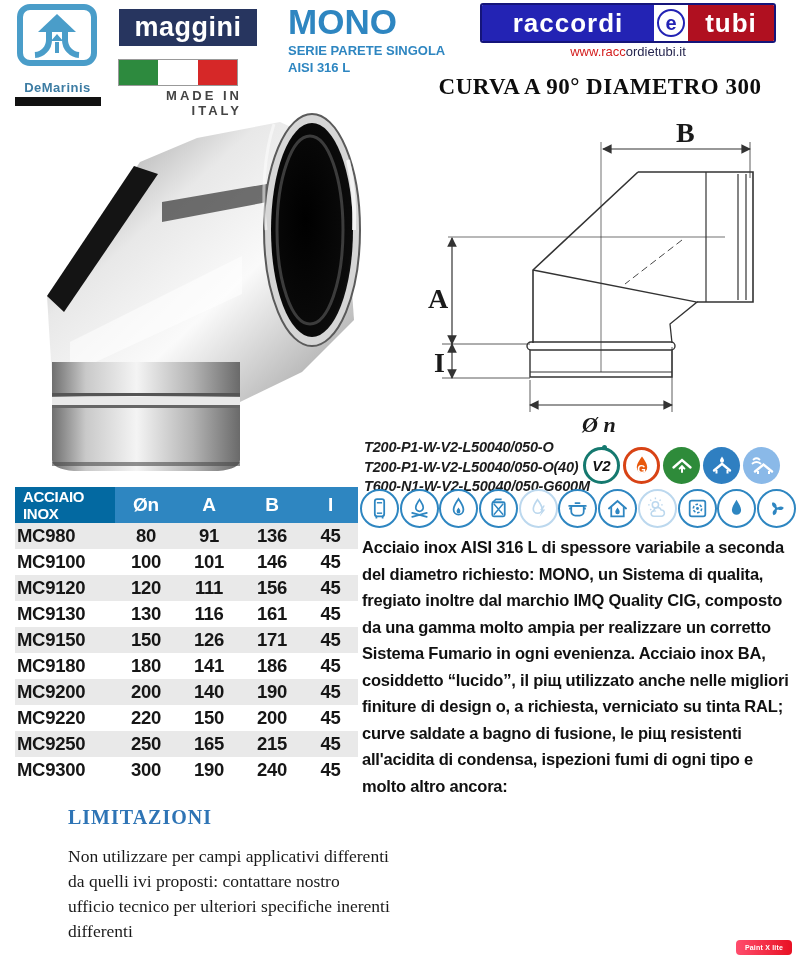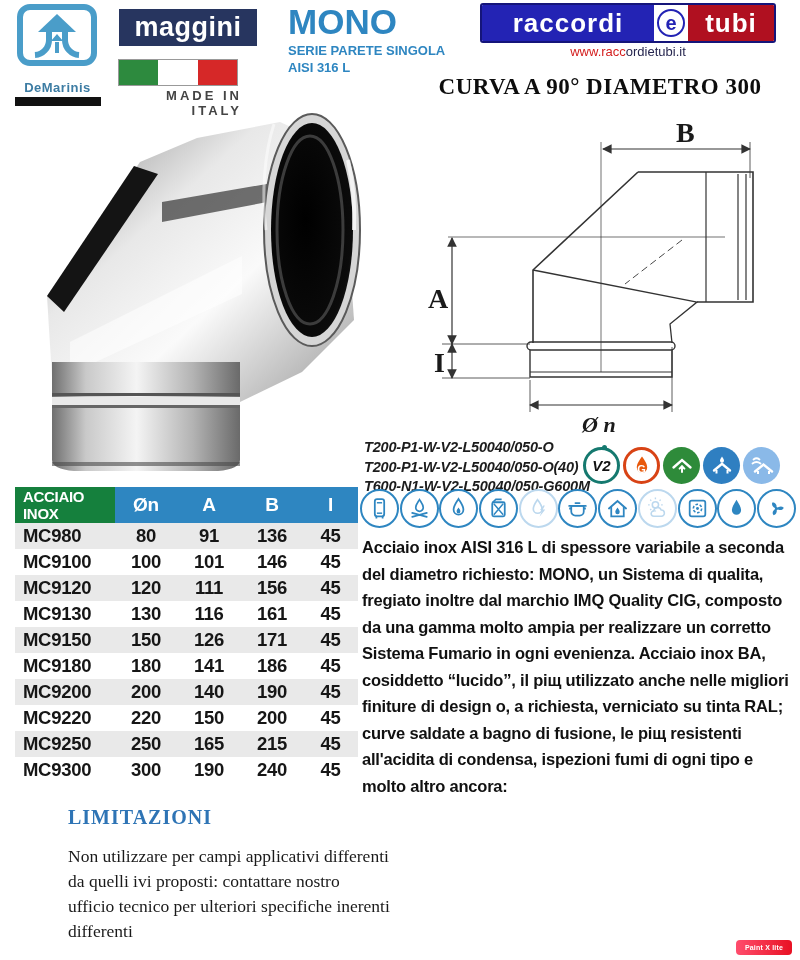--- a/index.html
+++ b/index.html
@@ -65,24 +65,24 @@
   .fuel-row{position:absolute;left:360px;top:489px;width:436px;display:flex;justify-content:space-between;}
   .fuel-icon{width:39px;height:39px;border:2.5px solid currentColor;border-radius:50%;color:#2e86c1;
              display:flex;align-items:center;justify-content:center;box-sizing:border-box;background:#fff;}
   .fuel-icon svg{width:25px;height:25px;}
   .fuel-icon.muted{color:#bcd8ee;}
 
   
   .size-table{position:absolute;left:15px;top:487px;width:343px;border-collapse:collapse;
               font-weight:bold;letter-spacing:-0.3px;}
   .size-table th{height:33px;font-size:17px;color:#fff;}
-  .size-table .th-model{background:#15803d;text-align:left;padding-left:8px;font-size:15px;}
+  .size-table .th-model{background:#0369a1;text-align:left;padding-left:8px;font-size:15px;}
   .size-table .th-dim{background:#2e86c1;text-align:center;font-size:19px;}
   .size-table td{height:26px;font-size:18.5px;color:#161616;text-align:center;padding:0;}
-  .size-table td.model{text-align:left;padding-left:8px;}
+  .size-table td.model{text-align:left;padding-left:2px;}
   .size-table tbody tr:nth-child(odd){background:#e9e9e9;}
   .size-table tbody tr:nth-child(even){background:#ffffff;}
 
   
   .description{position:absolute;left:362px;top:534px;width:436px;font-weight:bold;font-size:16.5px;
                line-height:26.5px;color:#111;letter-spacing:-0.2px;}
 
   
   .limit-title{position:absolute;left:68px;top:806px;font-family:"Liberation Serif",serif;
                font-weight:bold;font-size:20px;color:#2e74b5;letter-spacing:1px;}

